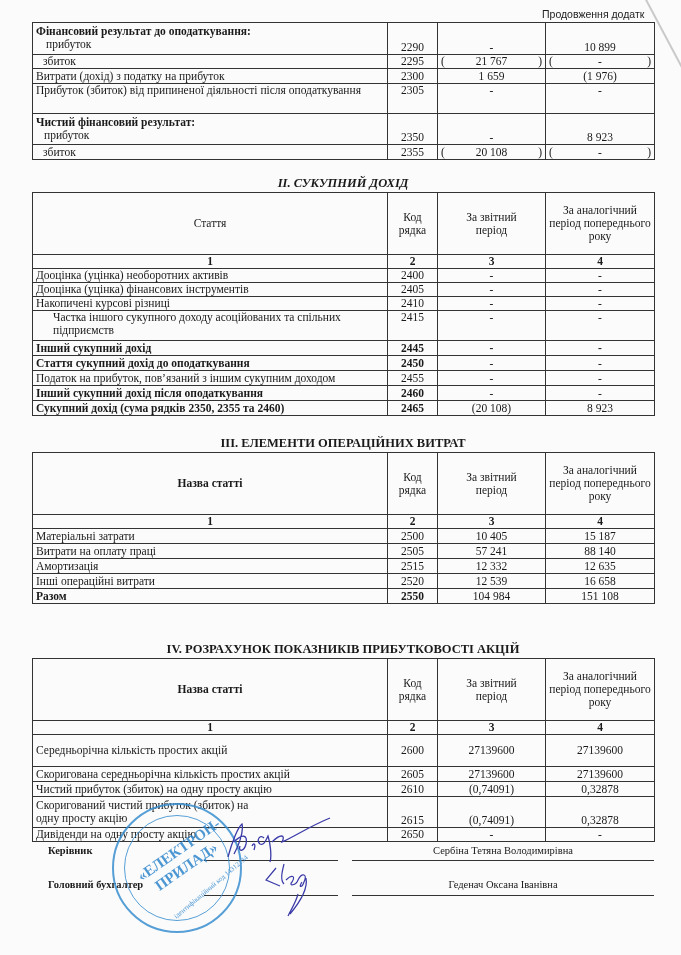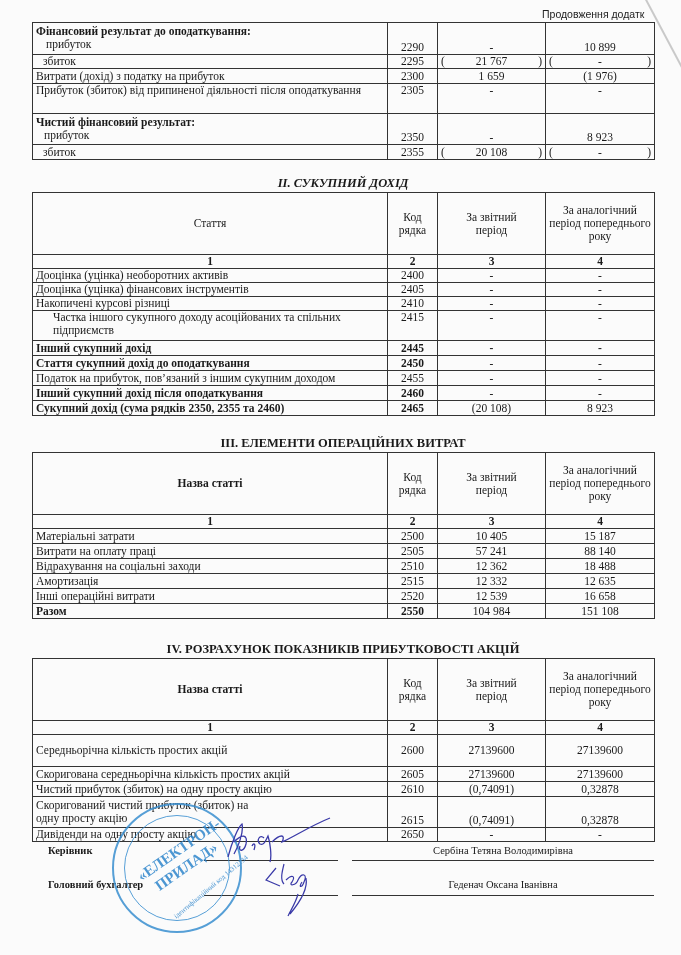--- a/index.html
+++ b/index.html
@@ -244,26 +244,20 @@
     <td class="tc">10 405</td>
     <td class="tc">15 187</td>
   </tr>
   <tr style="height:15px;">
     <td>Витрати на оплату праці</td>
     <td class="tc">2505</td>
     <td class="tc">57 241</td>
     <td class="tc">88 140</td>
   </tr>
   <tr style="height:15px;">
-    <td>Відрахування на соціальні заходи</td>
-    <td class="tc">2510</td>
-    <td class="tc">12 362</td>
-    <td class="tc">18 488</td>
-  </tr>
-  <tr style="height:15px;">
     <td>Амортизація</td>
     <td class="tc">2515</td>
     <td class="tc">12 332</td>
     <td class="tc">12 635</td>
   </tr>
   <tr style="height:15px;">
     <td>Інші операційні витрати</td>
     <td class="tc">2520</td>
     <td class="tc">12 539</td>
     <td class="tc">16 658</td>

